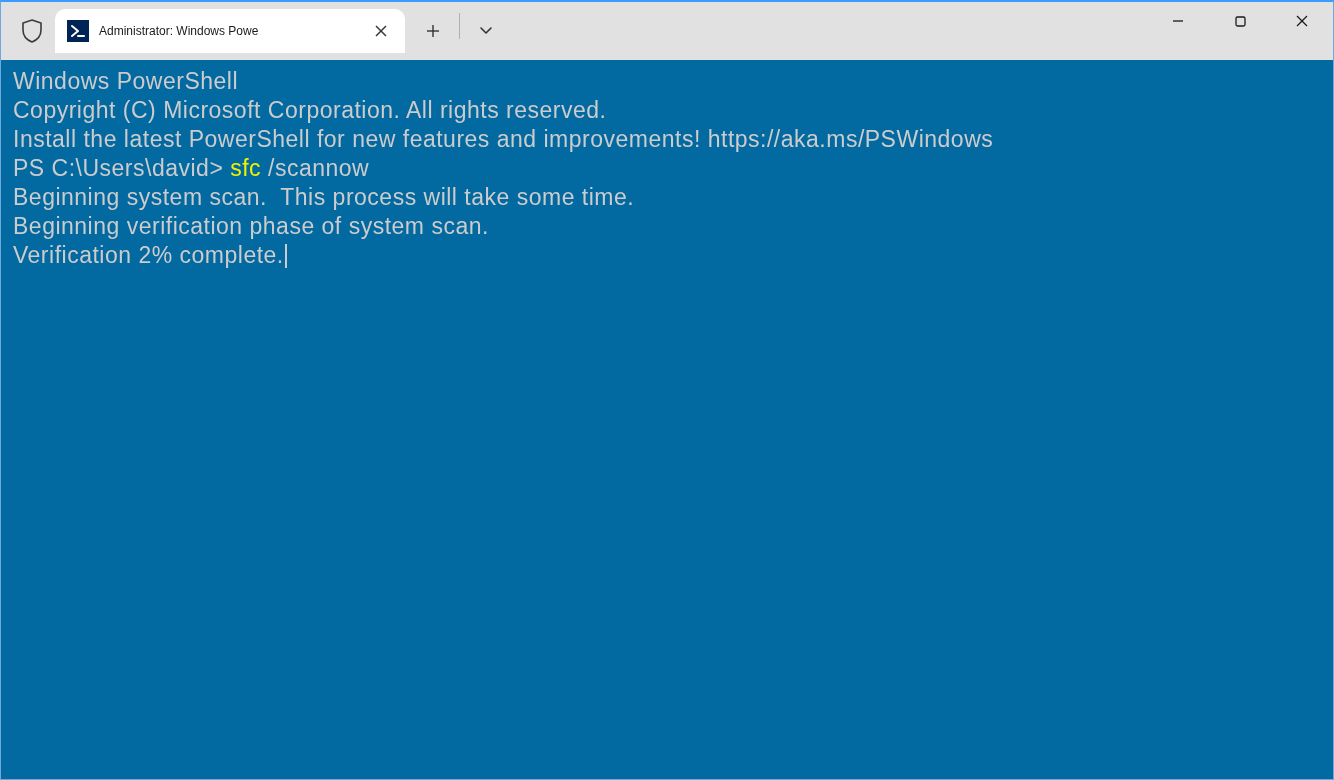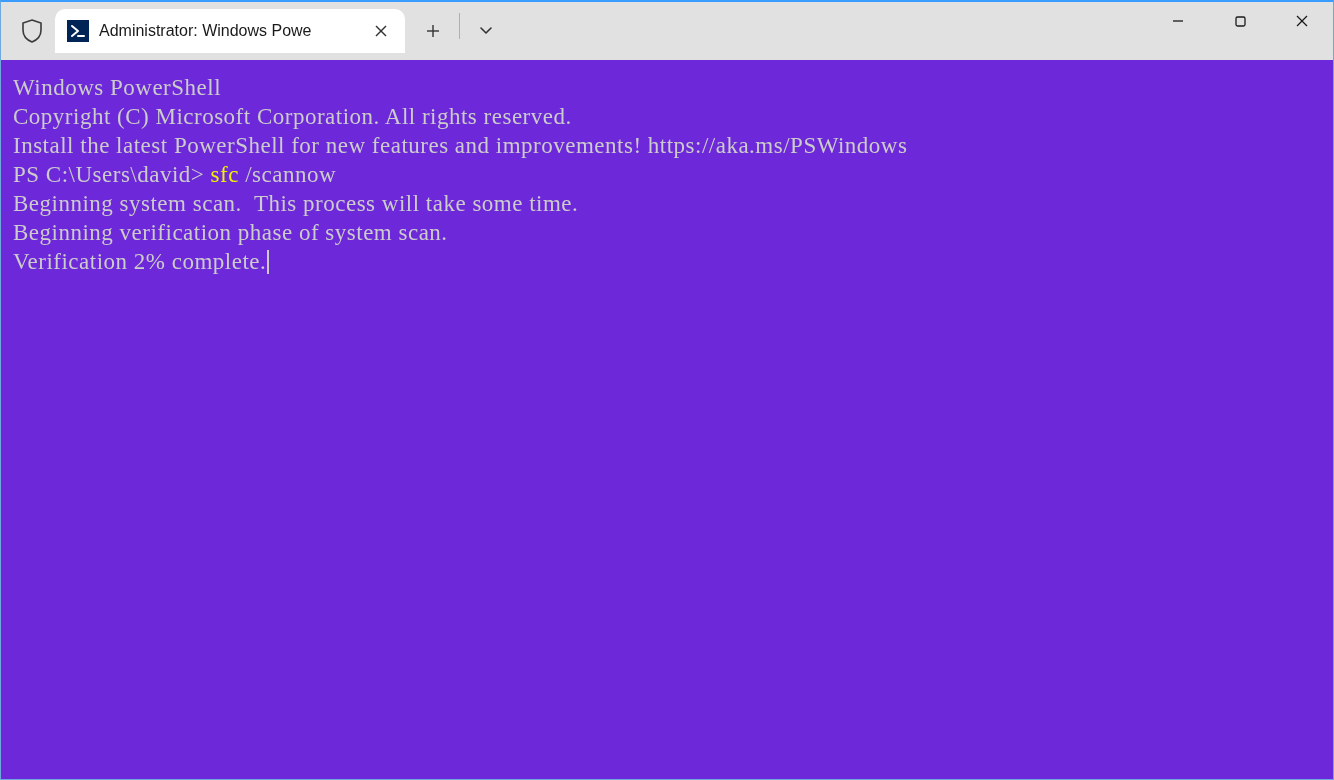--- a/index.html
+++ b/index.html
@@ -3,28 +3,28 @@
 <meta charset="utf-8">
 <style>
   * { margin:0; padding:0; box-sizing:border-box; }
   html,body { width:1334px; height:780px; font-family:"Segoe UI",Arial,sans-serif; background:#000; overflow:hidden; }
   .window { width:1334px; height:780px; background:#0c0c0c; display:flex; flex-direction:column; border:1px solid #6fa8dc; border-top:2px solid #3a9cff; }
   .titlebar { height:58px; background:#e1e1e1; display:flex; align-items:flex-end; position:relative; }
   .titlebar-left { display:flex; align-items:center; height:100%; padding-left:14px; }
   .shield-btn { width:34px; height:40px; display:flex; align-items:center; justify-content:center; margin-right:6px; }
   .tab { height:44px; background:#ffffff; border-radius:10px 10px 0 0; display:flex; align-items:center; padding:0 10px 0 12px; width:350px; position:relative; margin-bottom:0; }
   .tab-icon { width:22px; height:22px; background:#012456; display:flex; align-items:center; justify-content:center; margin-right:10px; flex-shrink:0; }
-  .tab-title { font-size:16px; color:#1a1a1a; white-space:nowrap; overflow:hidden; text-overflow:clip; flex:1; }
+  .tab-title { font-size:12px; color:#1a1a1a; white-space:nowrap; overflow:hidden; text-overflow:clip; flex:1; }
   .tab-close { width:28px; height:28px; display:flex; align-items:center; justify-content:center; margin-left:6px; border-radius:4px; cursor:pointer; }
   .newtab { width:44px; height:44px; display:flex; align-items:center; justify-content:center; margin-left:6px; cursor:pointer; }
   .divider { width:1px; height:26px; background:#b0b0b0; margin:0 4px 10px 4px; align-self:center; }
   .dropdown { width:44px; height:44px; display:flex; align-items:center; justify-content:center; cursor:pointer; }
   .win-controls { position:absolute; right:0; top:0; height:38px; display:flex; }
   .win-btn { width:62px; height:38px; display:flex; align-items:center; justify-content:center; cursor:pointer; }
-  .terminal { flex:1; background:#6d28d9; padding:14px 12px; font-family:Liberation Serif, serif; font-size:23px; line-height:1.26; color:#cccccc; white-space:pre; overflow:hidden; letter-spacing:0.5px; }
+  .terminal { flex:1; background:#0369a1; padding:7px 12px; font-family:Liberation Sans, sans-serif; font-size:23px; line-height:1.26; color:#cccccc; white-space:pre; overflow:hidden; letter-spacing:0.5px; }
   .line { display:block; }
   .cmd-yellow { color:#f2f200; }
   .cursor { display:inline-block; width:2px; height:24px; background:#cccccc; vertical-align:text-bottom; margin-left:1px; }
   svg { display:block; }
 </style>
 </head>
 <body>
 
 <div class="window">
 

